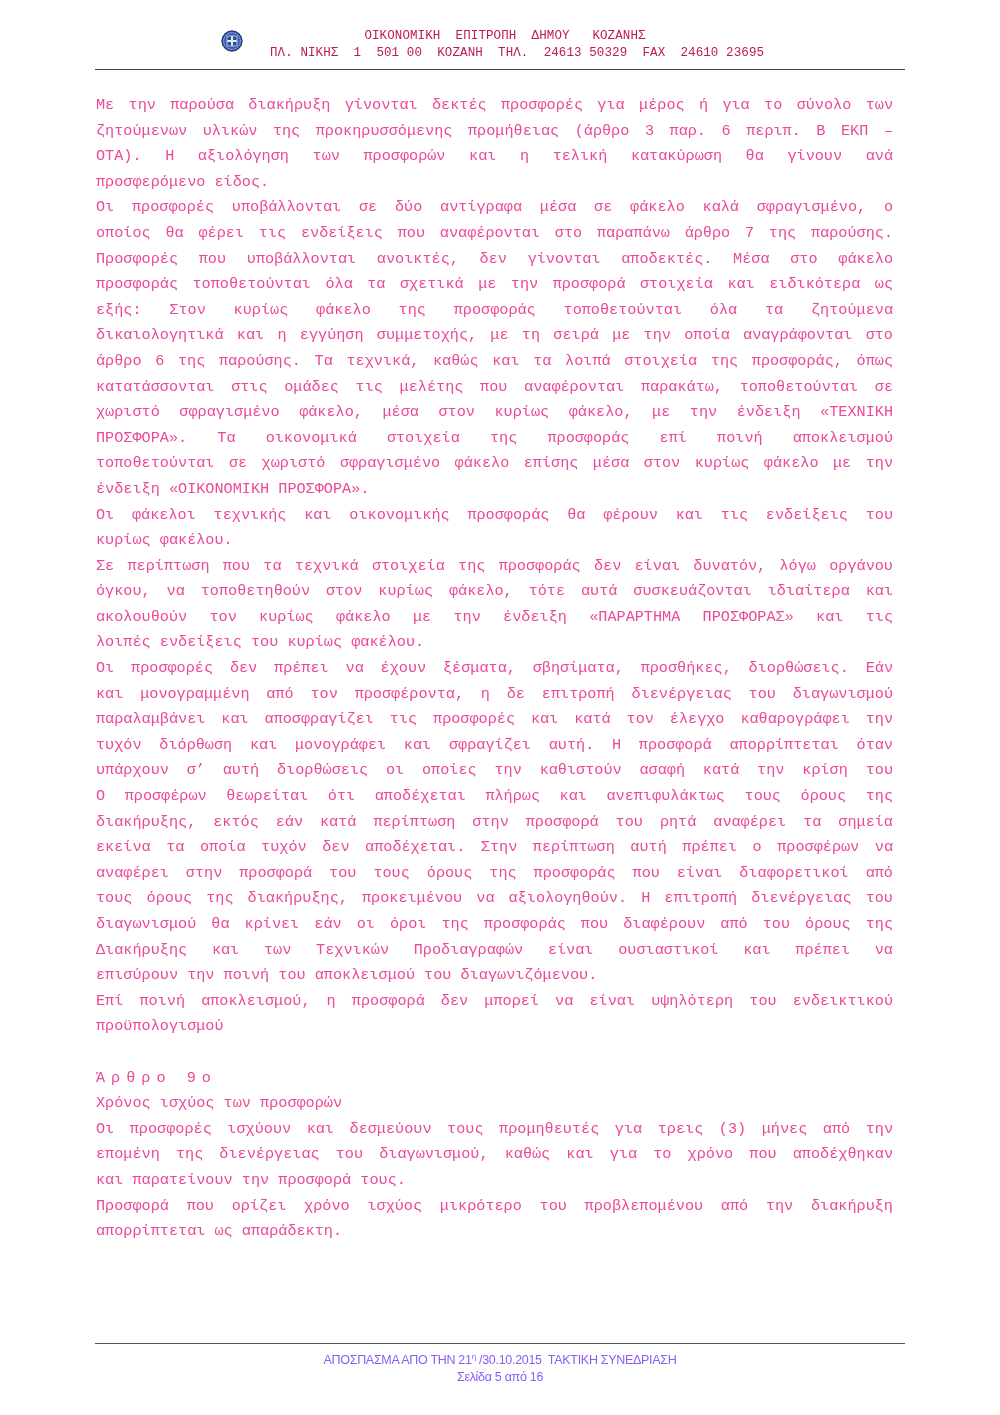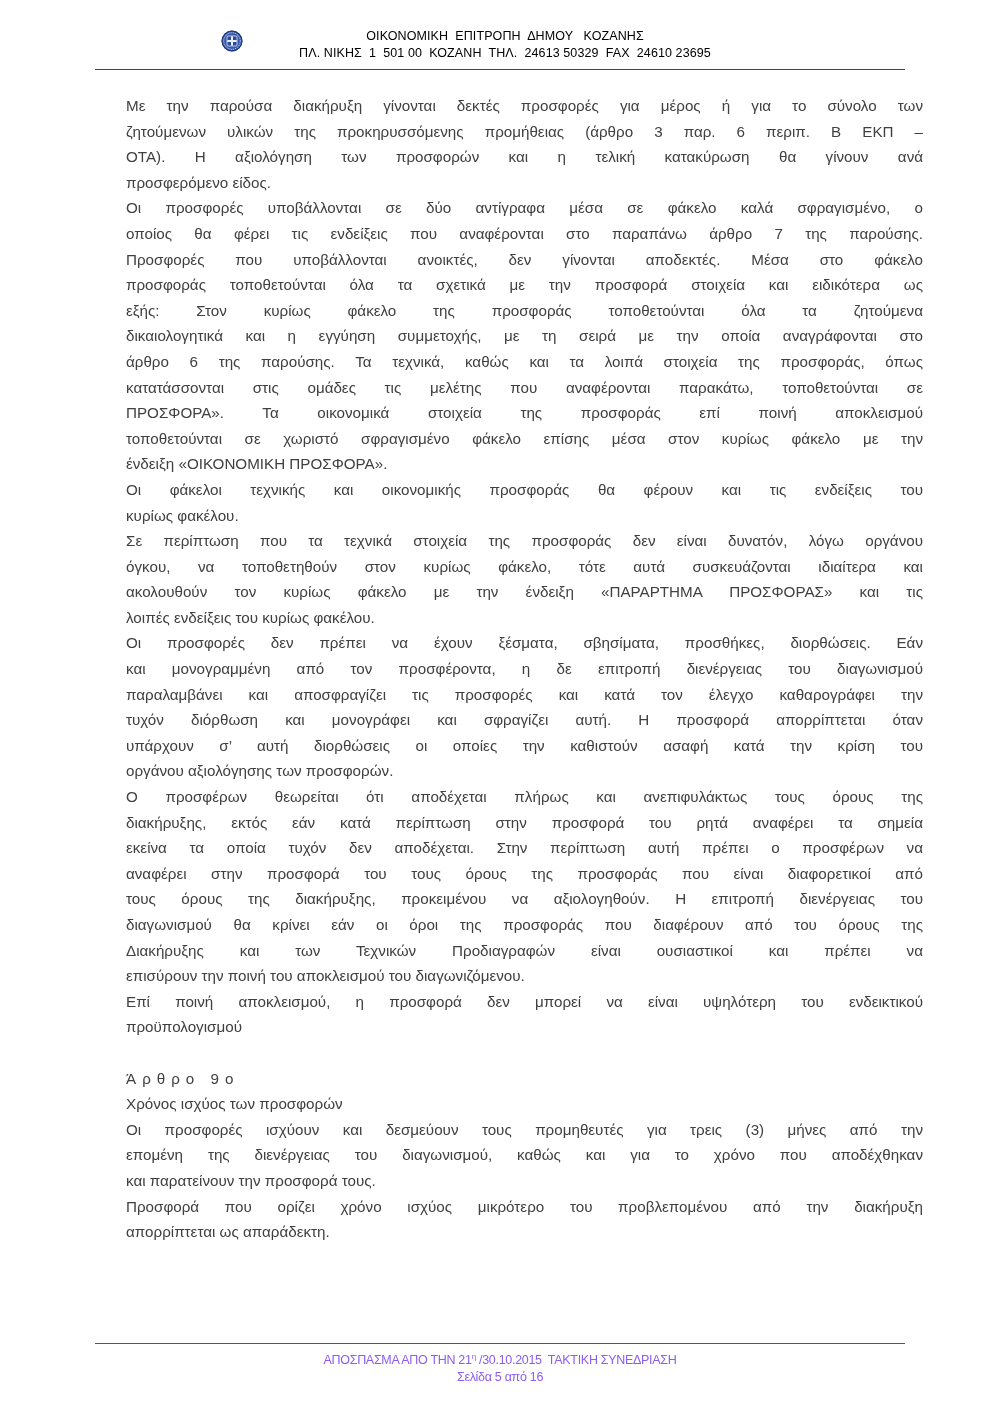--- a/index.html
+++ b/index.html
@@ -2,25 +2,25 @@
 <html><head>
   <meta charset="utf-8">
   <style>
     html, body { margin: 0; padding: 0; background: #ffffff; }
     body { width: 1000px; height: 1415px; position: relative; overflow: hidden; color: #111; }
     .page { position: absolute; left: 0; top: 0; width: 1000px; height: 1415px; }
 
     .header { position: absolute; left: 0; top: 0; width: 1000px; height: 72px; }
     .logo { position: absolute; left: 221px; top: 30px; width: 22px; height: 22px; }
     .header-text { position: absolute; left: 270px; top: 28px; width: 470px; text-align: center;
-      font-family: Liberation Sans, sans-serif; font-size: 12.5px; line-height: 17px; color: #000000; letter-spacing: 0.1px; }
+      font-family: Liberation Mono, monospace; font-size: 12.5px; line-height: 17px; color: #be185d; letter-spacing: 0.1px; }
     .header-line { position: absolute; left: 95px; top: 69px; width: 810px; height: 0; border-top: 1.5px solid #444; }
 
     .body { position: absolute; left: 96px; top: 93px; width: 797px;
-      font-family: Liberation Sans, sans-serif; font-size: 15.2px; line-height: 25.6px; color: #404040; margin-left: 30px; }
+      font-family: Liberation Mono, monospace; font-size: 15.2px; line-height: 25.6px; color: #ec4899; }
     .ln { display: block; height: 25.6px; white-space: nowrap; text-align: justify; text-align-last: justify; overflow: visible; }
     .ln.last { text-align: center; text-align-last: left; }
     .ln.blank { height: 25.6px; }
     .ln.spaced { letter-spacing: 6px; text-align: left; text-align-last: left; }
 
     .footer-line { position: absolute; left: 95px; top: 1343px; width: 810px; height: 0; border-top: 1.5px solid #555; }
     .footer { position: absolute; left: 200px; top: 1348px; width: 600px; text-align: center;
       font-family: "Liberation Sans", sans-serif; font-size: 12.5px; line-height: 17px; color: #8b5cf6; letter-spacing: -0.3px; }
     .footer sup { font-size: 8px; vertical-align: 5px; }
   </style>
@@ -52,35 +52,35 @@
       <span class="ln">ΟΤΑ). Η αξιολόγηση των προσφορών και η τελική κατακύρωση θα γίνουν ανά</span>
       <span class="ln last">προσφερόμενο είδος.</span>
       <span class="ln">Οι προσφορές υποβάλλονται σε δύο αντίγραφα μέσα σε φάκελο καλά σφραγισμένο, ο</span>
       <span class="ln">οποίος θα φέρει τις ενδείξεις που αναφέρονται στο παραπάνω άρθρο 7 της παρούσης.</span>
       <span class="ln">Προσφορές που υποβάλλονται ανοικτές, δεν γίνονται αποδεκτές. Μέσα στο φάκελο</span>
       <span class="ln">προσφοράς τοποθετούνται όλα τα σχετικά με την προσφορά στοιχεία και ειδικότερα ως</span>
       <span class="ln">εξής: Στον κυρίως φάκελο της προσφοράς τοποθετούνται όλα τα ζητούμενα</span>
       <span class="ln">δικαιολογητικά και η εγγύηση συμμετοχής, με τη σειρά με την οποία αναγράφονται στο</span>
       <span class="ln">άρθρο 6 της παρούσης. Τα τεχνικά, καθώς και τα λοιπά στοιχεία της προσφοράς, όπως</span>
       <span class="ln">κατατάσσονται στις ομάδες τις μελέτης  που αναφέρονται παρακάτω, τοποθετούνται σε</span>
+      <span class="ln">χωριστό σφραγισμένο φάκελο, μέσα στον κυρίως φάκελο, με την ένδειξη «ΤΕΧΝΙΚΗ</span>
       <span class="ln">ΠΡΟΣΦΟΡΑ». Τα οικονομικά στοιχεία της προσφοράς επί ποινή αποκλεισμού</span>
       <span class="ln">τοποθετούνται σε χωριστό σφραγισμένο φάκελο επίσης μέσα στον κυρίως φάκελο με την</span>
       <span class="ln last">ένδειξη «ΟΙΚΟΝΟΜΙΚΗ ΠΡΟΣΦΟΡΑ».</span>
       <span class="ln">Οι φάκελοι τεχνικής και οικονομικής προσφοράς θα φέρουν και τις ενδείξεις του</span>
       <span class="ln last">κυρίως φακέλου.</span>
       <span class="ln">Σε περίπτωση που τα τεχνικά στοιχεία της προσφοράς δεν είναι δυνατόν, λόγω οργάνου</span>
       <span class="ln">όγκου, να τοποθετηθούν στον κυρίως φάκελο, τότε αυτά συσκευάζονται ιδιαίτερα και</span>
       <span class="ln">ακολουθούν τον κυρίως φάκελο με την ένδειξη «ΠΑΡΑΡΤΗΜΑ ΠΡΟΣΦΟΡΑΣ» και τις</span>
       <span class="ln last">λοιπές ενδείξεις του κυρίως φακέλου.</span>
       <span class="ln">Οι προσφορές δεν πρέπει να έχουν ξέσματα, σβησίματα, προσθήκες, διορθώσεις. Εάν</span>
       <span class="ln">και μονογραμμένη από τον προσφέροντα, η δε επιτροπή διενέργειας του διαγωνισμού</span>
       <span class="ln">παραλαμβάνει και αποσφραγίζει τις προσφορές και κατά τον έλεγχο καθαρογράφει την</span>
       <span class="ln">τυχόν διόρθωση και μονογράφει και σφραγίζει αυτή. Η προσφορά απορρίπτεται όταν</span>
       <span class="ln">υπάρχουν σ’ αυτή διορθώσεις οι οποίες την καθιστούν ασαφή κατά την κρίση του</span>
-      <span class="ln last">οργάνου αξιολόγησης των προσφορών.</span>
       <span class="ln">Ο προσφέρων θεωρείται ότι αποδέχεται πλήρως και ανεπιφυλάκτως τους όρους της</span>
       <span class="ln">διακήρυξης, εκτός εάν κατά περίπτωση στην προσφορά του ρητά αναφέρει τα σημεία</span>
       <span class="ln">εκείνα τα οποία τυχόν δεν αποδέχεται. Στην περίπτωση αυτή πρέπει ο προσφέρων να</span>
       <span class="ln">αναφέρει στην προσφορά του τους όρους της προσφοράς που είναι διαφορετικοί από</span>
       <span class="ln">τους όρους της διακήρυξης, προκειμένου να αξιολογηθούν. Η επιτροπή διενέργειας του</span>
       <span class="ln">διαγωνισμού θα κρίνει εάν οι όροι της προσφοράς που διαφέρουν από του όρους της</span>
       <span class="ln">Διακήρυξης και των Τεχνικών Προδιαγραφών είναι ουσιαστικοί και πρέπει να</span>
       <span class="ln last">επισύρουν την ποινή του αποκλεισμού του διαγωνιζόμενου.</span>
       <span class="ln">Επί ποινή αποκλεισμού, η προσφορά δεν μπορεί να είναι υψηλότερη του ενδεικτικού</span>
       <span class="ln last">προϋπολογισμού</span>

